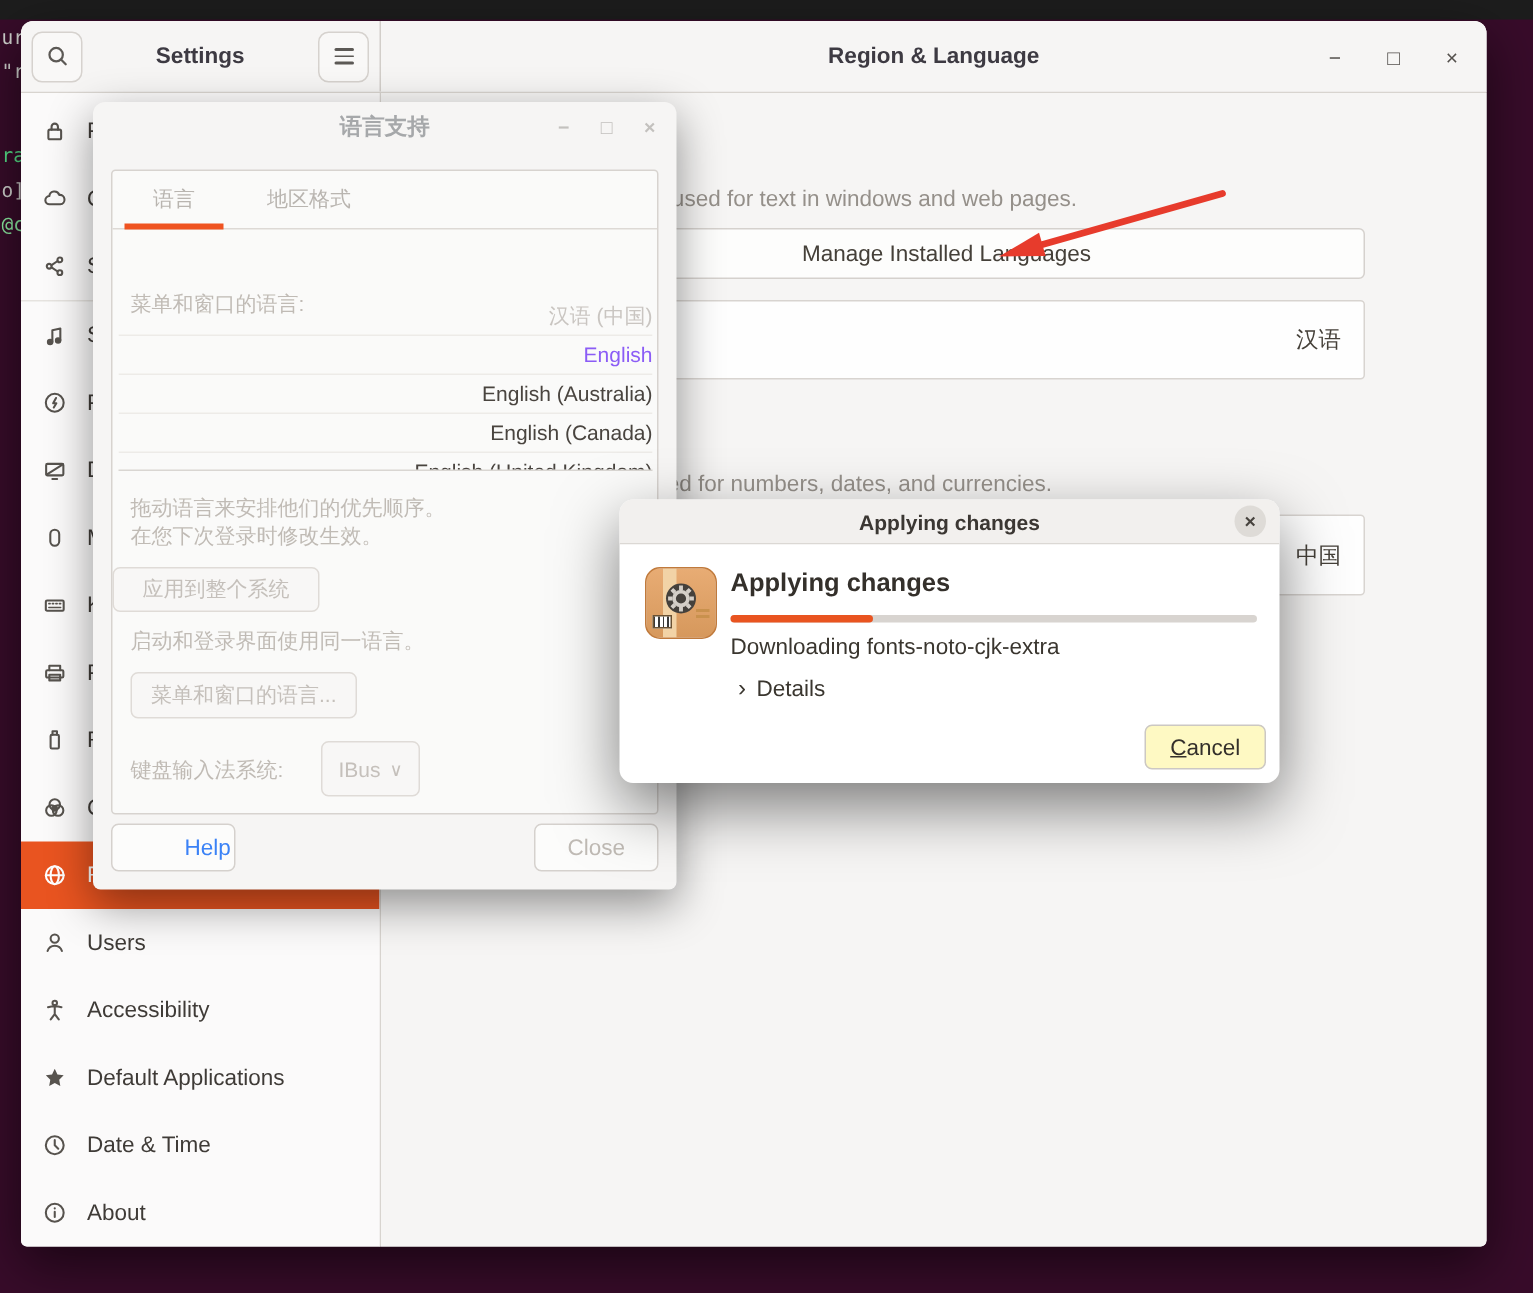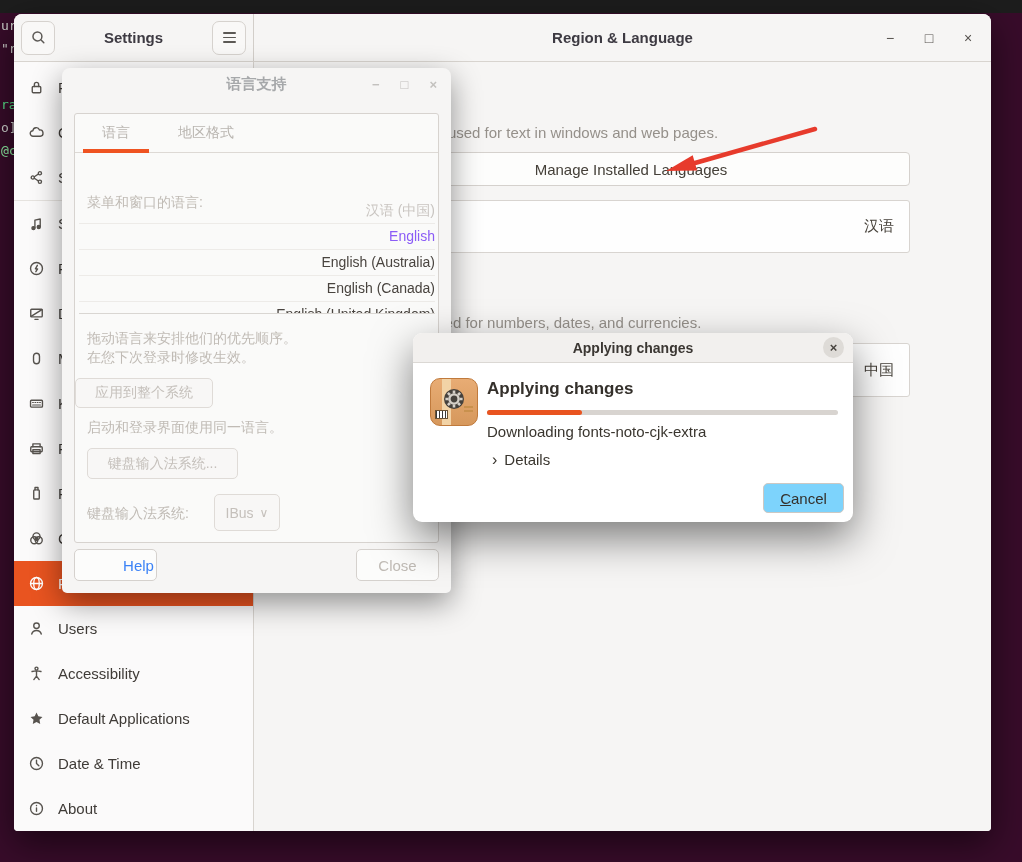--- a/index.html
+++ b/index.html
@@ -90,21 +90,21 @@
   .apd-icon .barcode{position:absolute;left:4px;bottom:6px;width:11px;height:7px;background:#fff;border:1px solid #6b5233;
         background-image:repeating-linear-gradient(90deg,#3a3a3a 0 1px,#fff 1px 3px);}
   .apd-icon .hline{position:absolute;right:4px;width:9px;height:2px;background:#c9914d;}
   .apd-heading{position:absolute;left:74px;top:46px;font-size:17px;font-weight:bold;color:#34302b;}
   .apd-progress{position:absolute;left:74px;top:77px;width:351px;height:5px;background:#d8d4d0;border-radius:3px;}
   .apd-progress .fill{height:100%;background:#e95420;border-radius:3px;}
   .apd-status{position:absolute;left:74px;top:90px;font-size:15px;color:#3a362f;}
   .apd-details{position:absolute;left:79px;top:118px;display:flex;align-items:center;gap:7px;font-size:15px;color:#3a362f;}
   .apd-details .chev{font-size:16px;line-height:15px;}
   .apd-cancel{position:absolute;left:350px;top:150px;width:81px;height:30px;border:1px solid #ccc8c3;border-radius:5px;
-              background:#7dd3fc;font-size:15px;color:#34302b;display:flex;align-items:center;justify-content:center;box-sizing:border-box;}
+              background:#fef9c3;font-size:15px;color:#34302b;display:flex;align-items:center;justify-content:center;box-sizing:border-box;}
   .apd-cancel .u{text-decoration:underline;}
   
   .arrow-svg{position:absolute;left:650px;top:118px;width:180px;height:70px;z-index:12;pointer-events:none;}
 </style>
 </head>
 <body>
 
 <div class="screen">
 
   <div class="desktop-topbar"></div>
@@ -348,21 +348,21 @@
           <div class="lang-item lang-3">English (Canada)</div>
           <div class="lang-item lang-4">English (United Kingdom)</div>
         </div>
       <div class="nb-label" style="top:216px;">拖动语言来安排他们的优先顺序。</div>
       <div class="nb-label" style="top:235px;">在您下次登录时修改生效。</div>
       <div class="dlg-btn" style="left:0;top:264px;width:138px;height:30px;">
         <span>应用到整个系统</span>
       </div>
       <div class="nb-label" style="top:305px;">启动和登录界面使用同一语言。</div>
       <div class="dlg-btn" style="left:12px;top:334px;width:151px;height:31px;">
-        <span>键盘输入法系统...</span>
+        <span>菜单和窗口的语言...</span>
       </div>
       <div class="nb-label" style="top:391px;">键盘输入法系统:</div>
       <div class="combo">
         <span>IBus</span>
         <span class="chev">∨</span>
       </div>
     </div>
     <div class="action-btn" style="left:12px;color:#3b82f6;padding-left:46px;">
       <span>Help</span>
     </div>

